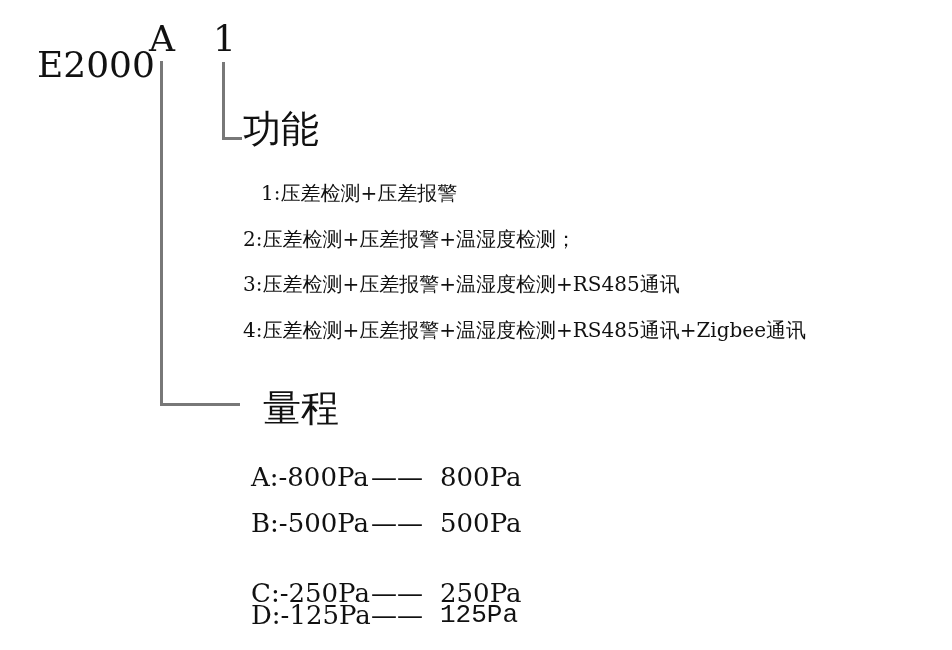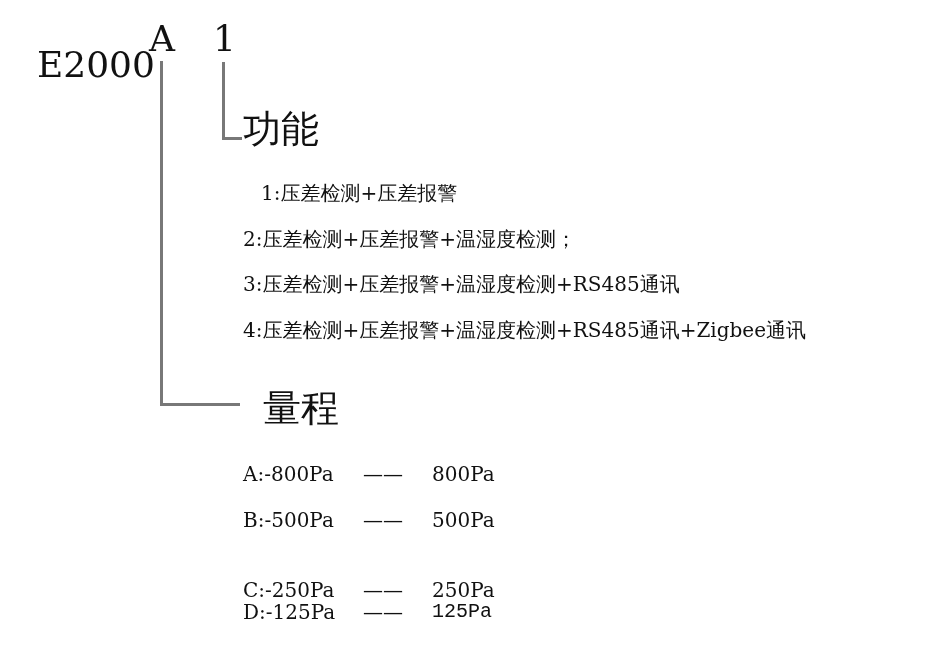--- a/index.html
+++ b/index.html
@@ -2,21 +2,21 @@
 <html><head>
 <meta charset="utf-8">
 <style>
   html, body { margin:0; padding:0; background:#ffffff; }
   body { width:952px; height:650px; position:relative; overflow:hidden;
          font-family: "DejaVu Serif", "Liberation Serif", serif; color:#111; }
   .abs { position:absolute; white-space:nowrap; }
   .line { position:absolute; background:#787878; }
   .heading { font-size:38px; font-family:"DejaVu Sans", "Liberation Sans", sans-serif; font-weight:400; }
   .item { font-size:20px; }
-  .range { font-size:20px; }
+  .range { font-size:26px;margin-left:8px; }
 </style>
 </head>
 <body>
 
 <div class="abs" style="left:25px; top:18px; font-size:36px;">
   <span style="position:absolute; left:12px; top:0;margin-top:26px;">E2000</span>
   <span style="position:absolute; left:124px; top:0;">A</span>
   <span style="position:absolute; left:188px; top:0;">1</span>
 </div>
 

